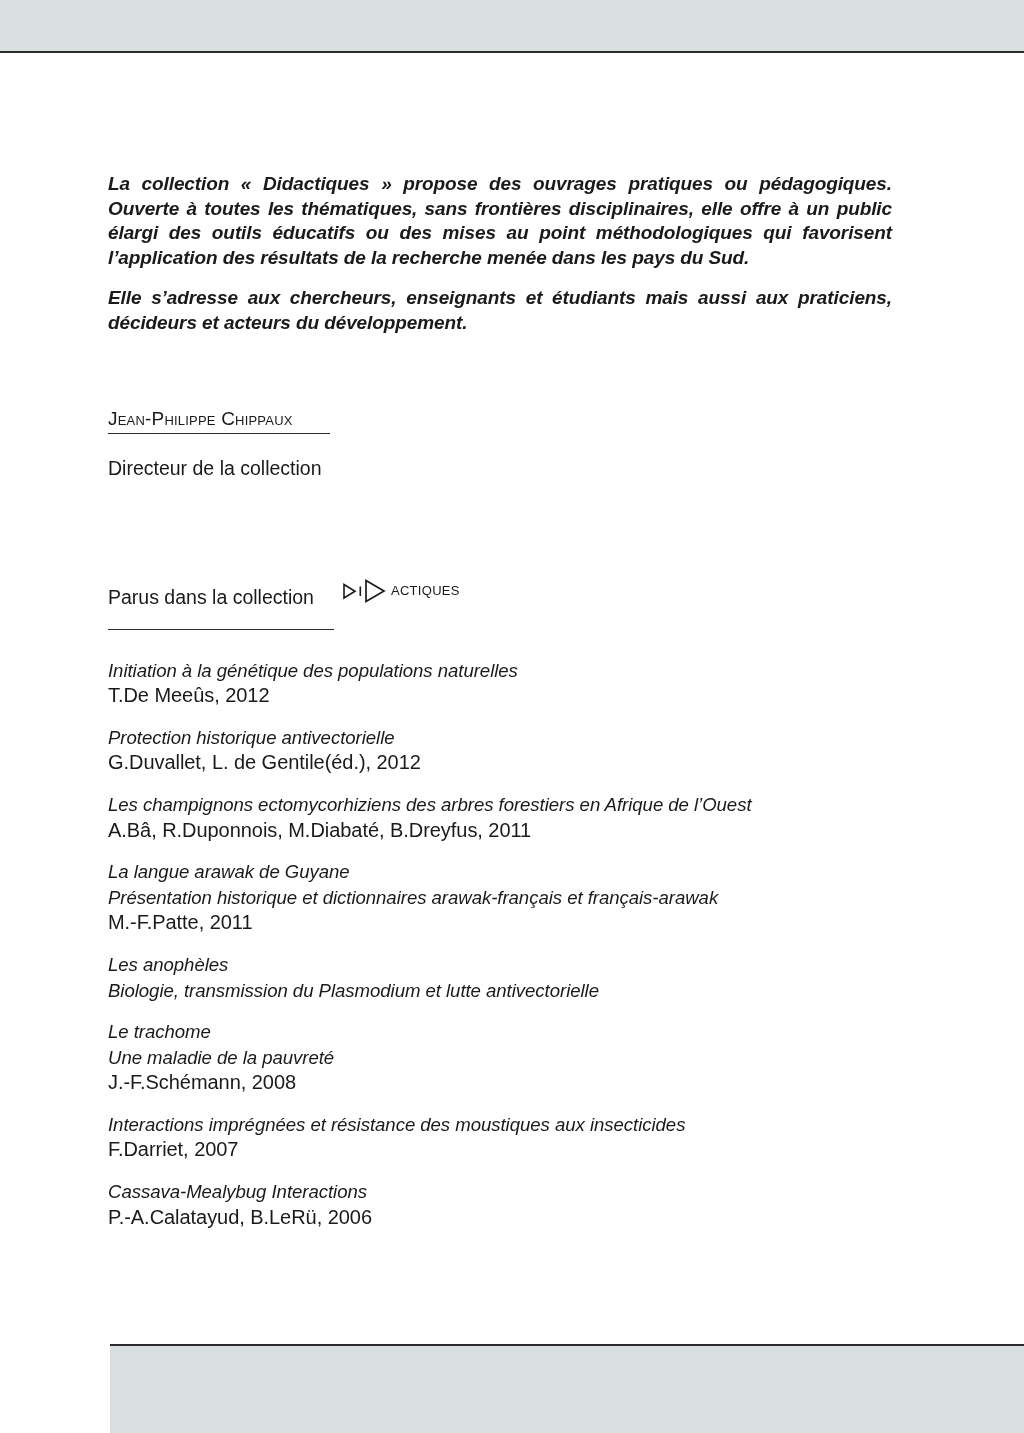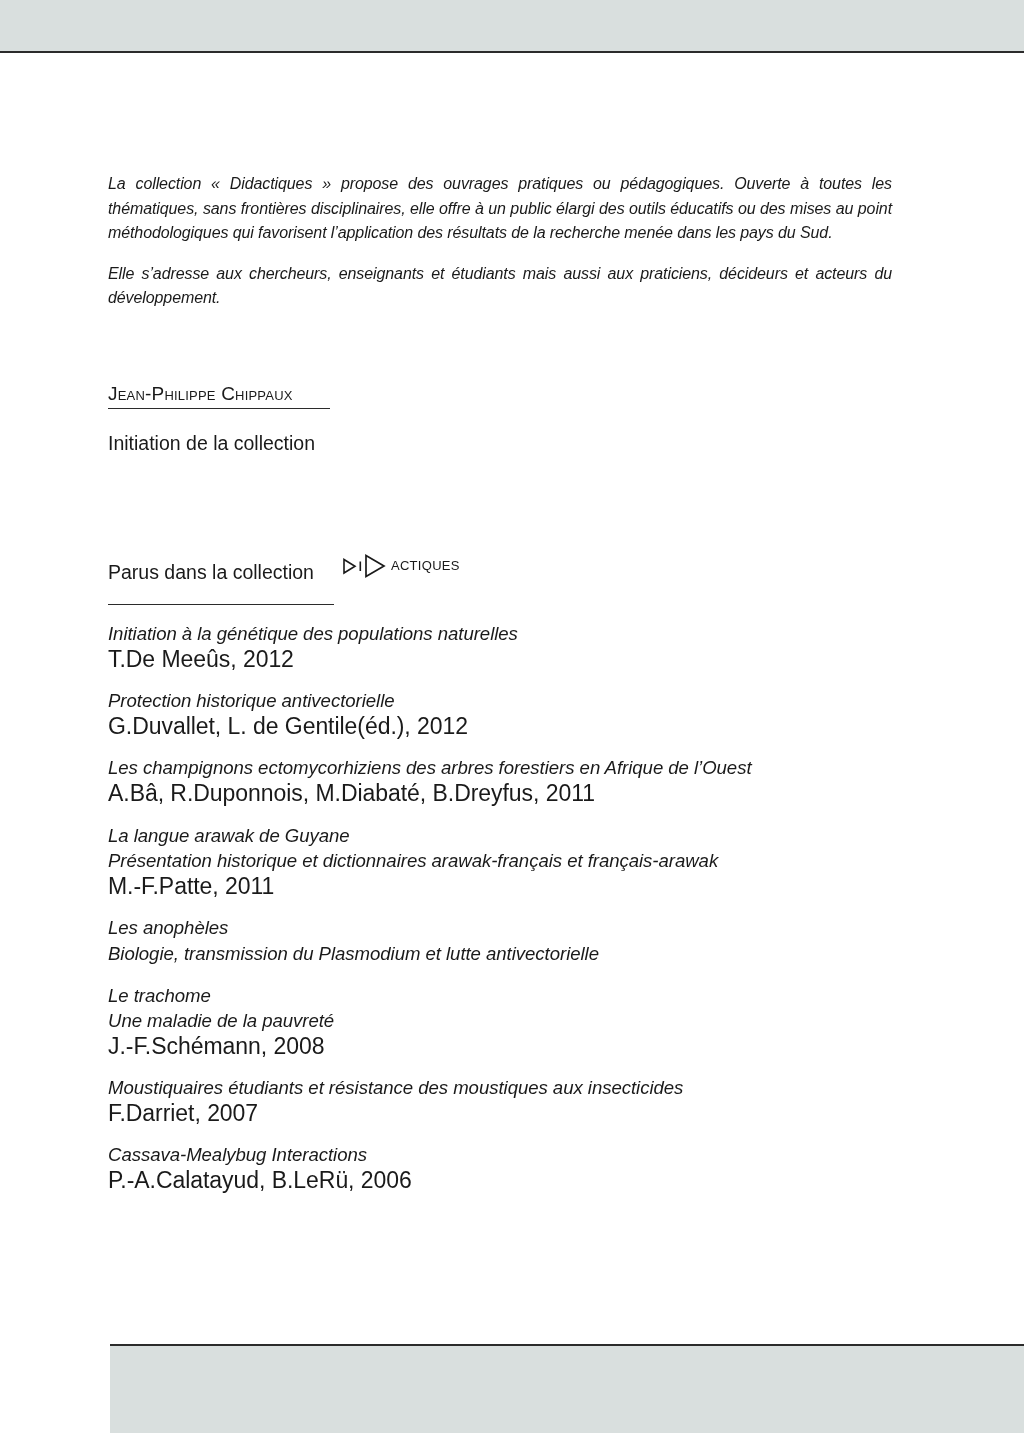--- a/index.html
+++ b/index.html
@@ -41,25 +41,26 @@
   
   .content {
     position: absolute;
     left: 108px;
     top: 172px;
     width: 784px;
   }
 
   .intro-p {
     font-style: italic;
-    font-size: 16px;
+    font-size: 19px;
     line-height: 24.6px;
     text-align: justify;
     margin: 0 0 16px 0;
     letter-spacing: -0.1px;
+    font-weight: bold;
   }
   .intro-p:last-of-type {
     margin-bottom: 0;
   }
 
   
   .director-block {
     margin-top: 72px;
   }
   .director-name {
@@ -107,55 +108,55 @@
   .brand-word {
     font-size: 13px;
     font-weight: normal;
     font-variant: small-caps;
     letter-spacing: 0.3px;
     margin-left: 1px;
   }
 
   
   .book-list {
-    margin-top: 16px;
+    margin-top: 28px;
   }
   .book-entry {
     margin-bottom: 16px;
   }
   .book-entry:last-child {
     margin-bottom: 0;
   }
   .book-title {
     font-style: italic;
     font-size: 18.6px;
     line-height: 25.6px;
     margin: 0;
     letter-spacing: -0.05px;
   }
   .book-authors {
-    font-size: 23px;
+    font-size: 20px;
     line-height: 25.6px;
     margin: 0;
     letter-spacing: -0.05px;
   }
 </style>
 </head>
 <body>
 
 <div class="top-band"></div>
 
 <div class="content">
 
   <p class="intro-p">La collection « Didactiques » propose des ouvrages pratiques ou pédagogiques. Ouverte à toutes les thématiques, sans frontières disciplinaires, elle offre à un public élargi des outils éducatifs ou des mises au point méthodologiques qui favorisent l’application des résultats de la recherche menée dans les pays du Sud.</p>
   <p class="intro-p">Elle s’adresse aux chercheurs, enseignants et étudiants mais aussi aux praticiens, décideurs et acteurs du développement.</p>
 
   <div class="director-block">
     <span class="director-name">Jean-Philippe Chippaux</span>
-    <p class="director-role">Initiation de la collection</p>
+    <p class="director-role">Directeur de la collection</p>
   </div>
 
   <div class="published-heading">
     <span class="published-label">Parus dans la collection</span>
     <span class="brand-logo">
       <svg width="48" height="24" viewBox="0 0 48 24" aria-hidden="true">
 
         <polygon points="2,5.5 2,19 13,12.25" fill="none" stroke="#1a1a1a" stroke-width="1.6"></polygon>
 
         <rect x="17.5" y="7.5" width="1.6" height="9.5" fill="#1a1a1a"></rect>
@@ -194,21 +195,21 @@
       <p class="book-title">Biologie, transmission du Plasmodium et lutte antivectorielle</p>
     </div>
 
     <div class="book-entry">
       <p class="book-title">Le trachome</p>
       <p class="book-title">Une maladie de la pauvreté</p>
       <p class="book-authors">J.-F.Schémann, 2008</p>
     </div>
 
     <div class="book-entry">
-      <p class="book-title">Moustiquaires étudiants et résistance des moustiques aux insecticides</p>
+      <p class="book-title">Interactions imprégnées et résistance des moustiques aux insecticides</p>
       <p class="book-authors">F.Darriet,  2007</p>
     </div>
 
     <div class="book-entry">
       <p class="book-title">Cassava-Mealybug Interactions</p>
       <p class="book-authors">P.-A.Calatayud, B.LeRü, 2006</p>
     </div>
 
   </div>
 </div>

